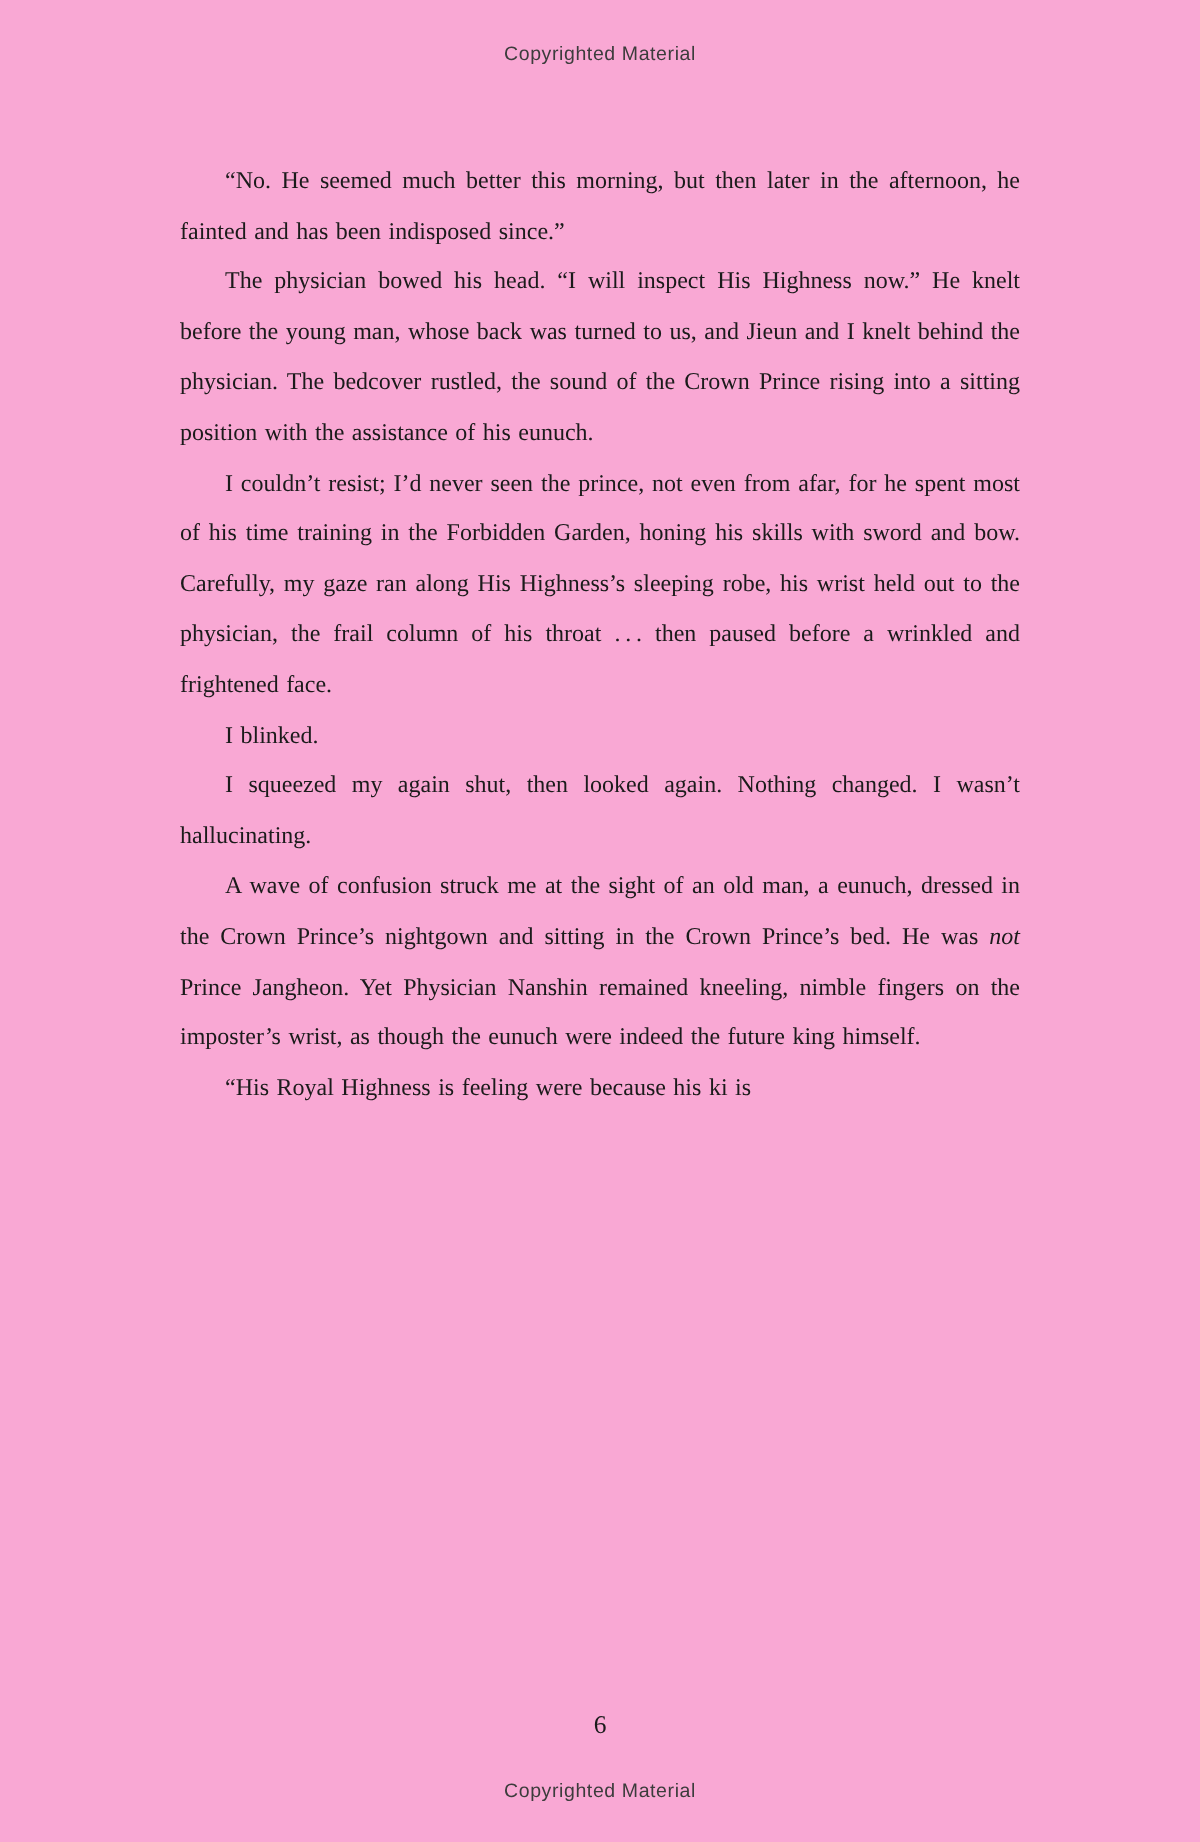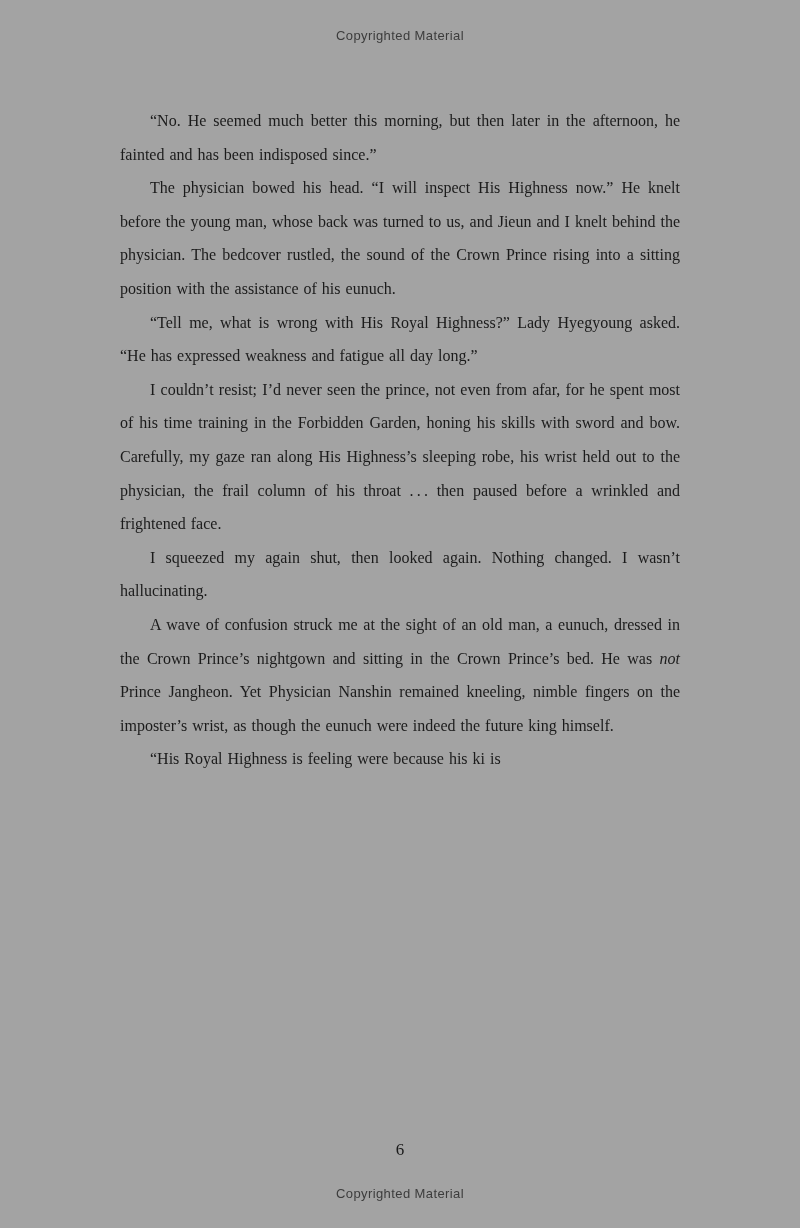--- a/index.html
+++ b/index.html
@@ -5,21 +5,21 @@
   html, body {
     margin: 0;
     padding: 0;
     background: #ffffff;
   }
   .page {
     position: relative;
     width: 800px;
     height: 1228px;
     margin: 0 auto;
-    background: #a3a3a3;
+    background: #f9a8d4;
     overflow: hidden;
     font-family: "Liberation Serif", serif;
     color: #1b1b1b;
   }
   .copyright-notice {
     position: absolute;
     left: 0;
     width: 100%;
     text-align: center;
     font-family: "Liberation Sans", sans-serif;
@@ -64,22 +64,22 @@
 </head>
 <body>
 
 <div class="page">
 
   <div class="copyright-notice copyright-top">Copyrighted Material</div>
 
   <div class="text-block">
       <p><span>“No. He seemed much better this morning, but then later in the afternoon, he fainted and has been indisposed since.”</span></p>
       <p><span>The physician bowed his head. “I will inspect His Highness now.” He knelt before the young man, whose back was turned to us, and Jieun and I knelt behind the physician. The bedcover rustled, the sound of the Crown Prince rising into a sitting position with the assistance of his eunuch.</span></p>
-      <p><span>“Tell me, what is wrong with His Royal Highness?” Lady Hyegyoung asked. “He has expressed weakness and fatigue all day long.”</span></p>
       <p><span>I couldn’t resist; I’d never seen the prince, not even from afar, for he spent most of his time training in the Forbidden Garden, honing his skills with sword and bow. Carefully, my gaze ran along His Highness’s sleeping robe, his wrist held out to the physician, the frail column of his throat . . . then paused before a wrinkled and frightened face.</span></p>
+      <p><span>I blinked.</span></p>
       <p><span>I squeezed my again shut, then looked again. Nothing changed. I wasn’t hallucinating.</span></p>
       <p><span>A wave of confusion struck me at the sight of an old man, a eunuch, dressed in the Crown Prince’s nightgown and sitting in the Crown Prince’s bed. He was </span><em>not</em><span> Prince Jangheon. Yet Physician Nanshin remained kneeling, nimble fingers on the imposter’s wrist, as though the eunuch were indeed the future king himself.</span></p>
       <p><span>“His Royal Highness is feeling were because his ki is</span></p>
     </div>
 
   <div class="page-number">6</div>
 
   <div class="copyright-notice copyright-bottom">Copyrighted Material</div>
 
 </div>

